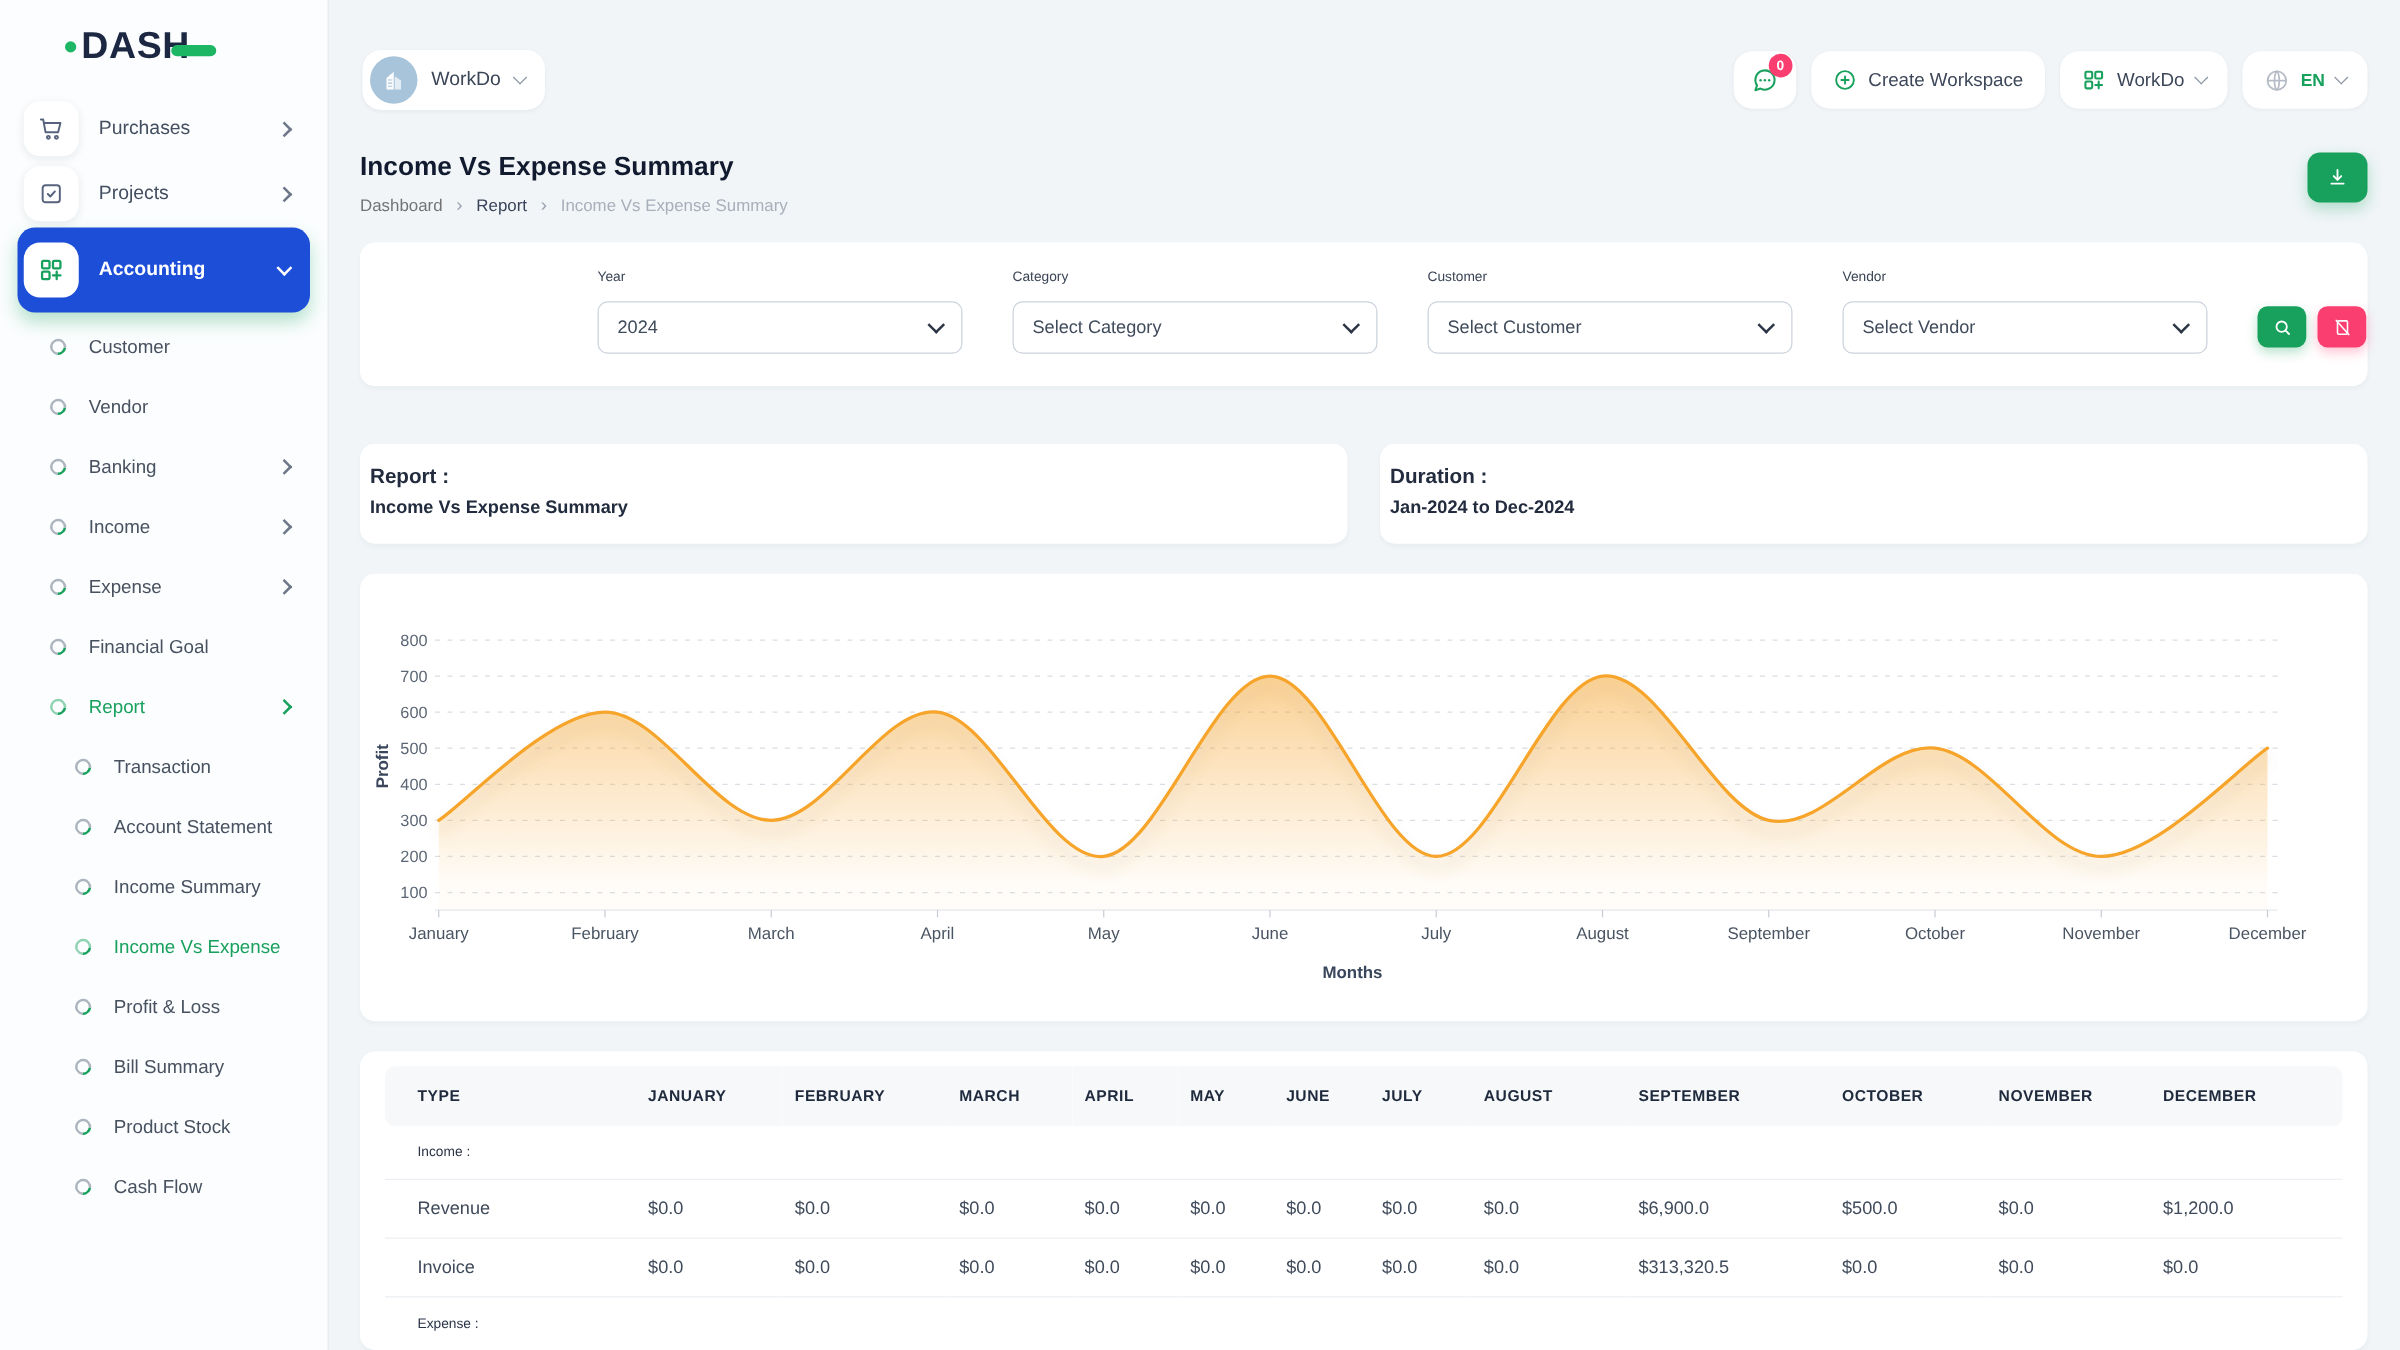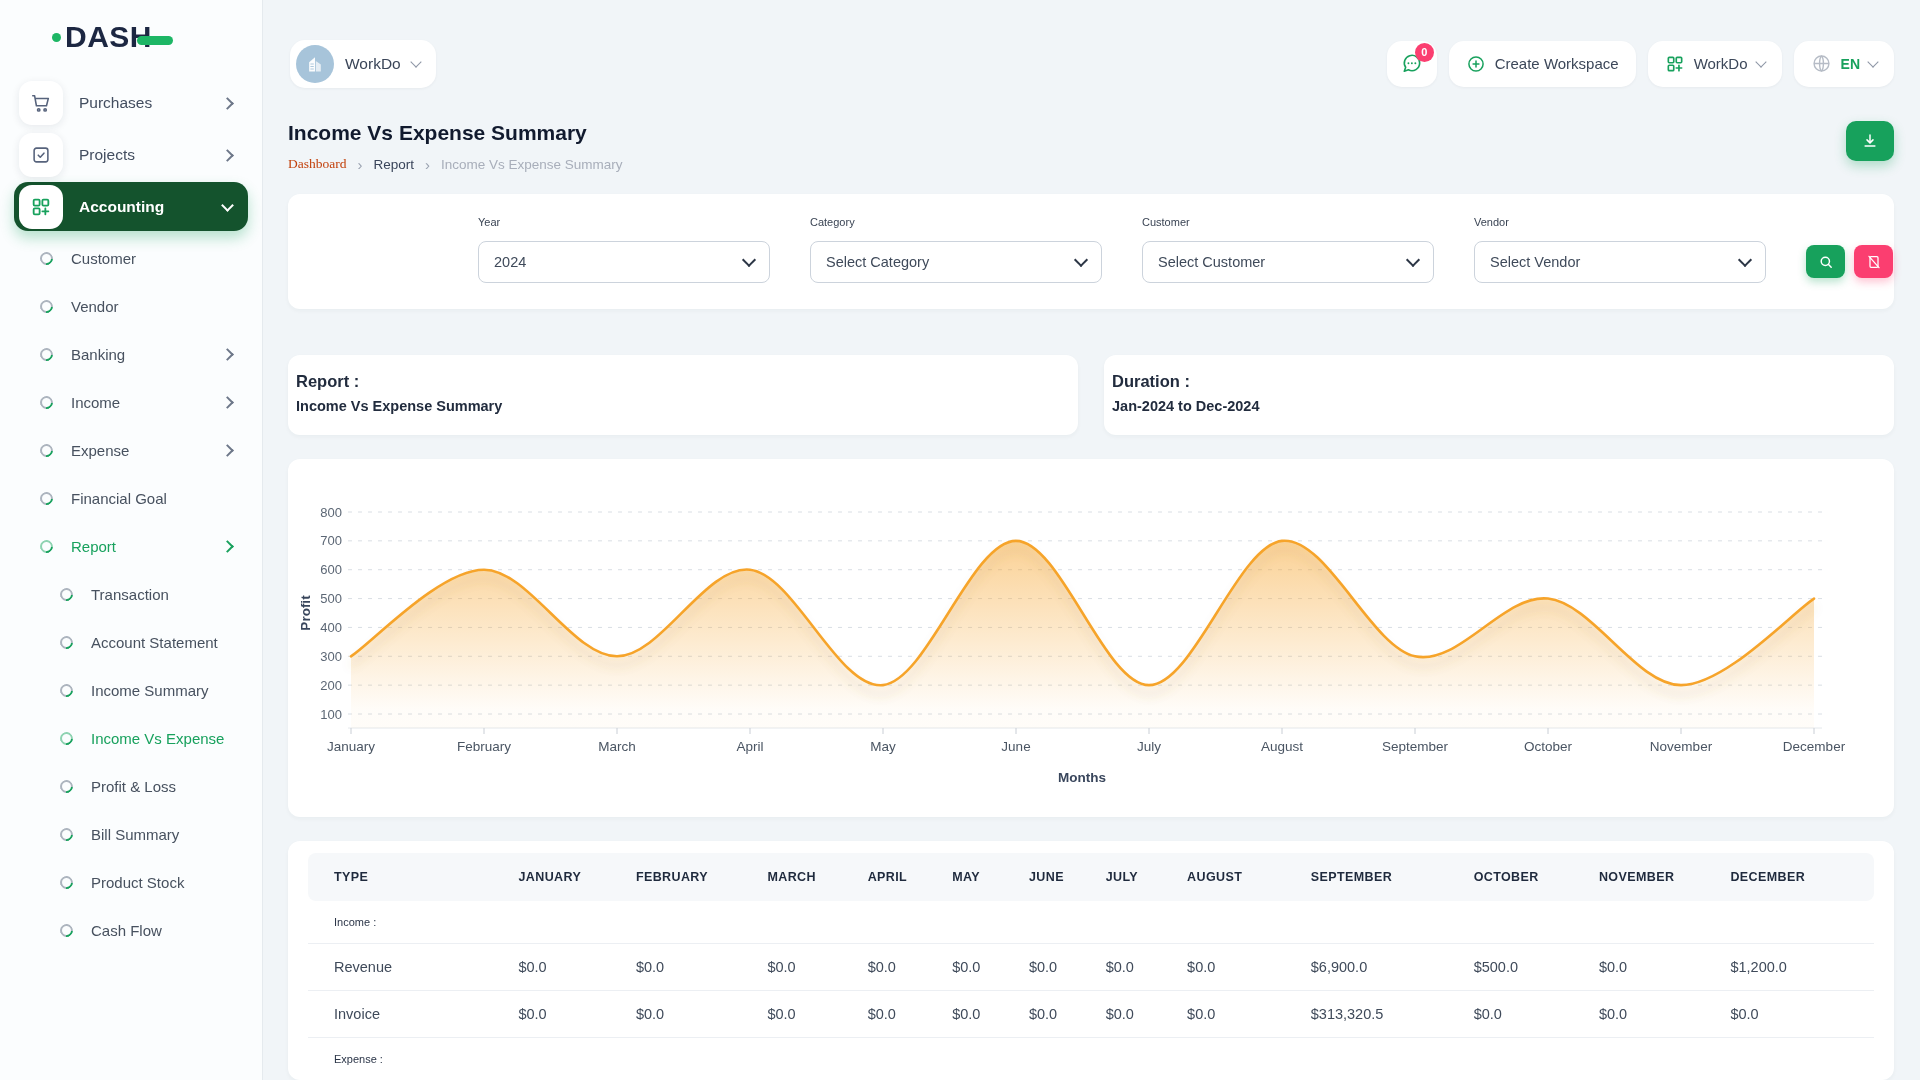--- a/index.html
+++ b/index.html
@@ -15,21 +15,21 @@
   .sidebar{flex:0 0 262px;width:262px;background:#fbfdfe;box-shadow:1px 0 0 rgba(20,30,50,.05);
     padding-top:18px;box-sizing:border-box;overflow:hidden;}
   .logo{display:flex;align-items:center;margin:2px 0 24px 52px;cursor:pointer;}
   .logo-dot{width:9px;height:9px;border-radius:50%;background:#1db665;margin-right:4px;}
   .logo-text{font-size:30px;font-weight:800;letter-spacing:.5px;color:#1c2742;}
   .logo-dash{width:36px;height:9px;border-radius:5px;background:#1db665;margin-left:-15px;margin-top:6px;}
   .nav{padding:0 12px;}
   .nav-item{display:flex;align-items:center;height:50px;margin:0 2px 2px;border-radius:14px;cursor:pointer;color:#434e60;font-size:15.5px;}
   .nav-item .icon-box{width:44px;height:44px;border-radius:13px;background:#fff;
     box-shadow:0 2px 8px rgba(25,35,60,.09);display:flex;align-items:center;justify-content:center;color:#57637c;margin:0 16px 0 5px;flex:none;}
-  .nav-item.active0{background:#14532d;color:#fff;height:49px;font-weight:700;
+  .nav-item.active0{background:#1d4ed8;color:#fff;height:68px;font-weight:700;
     box-shadow:0 7px 14px rgba(23,161,92,.30);margin-bottom:4px;}
   .nav-item.active0 .icon-box{color:#17a15c;box-shadow:none;}
   .chev{margin-left:auto;margin-right:16px;flex:none;}
   .chev-r{width:7px;height:7px;border-right:2px solid #6d7789;border-bottom:2px solid #6d7789;transform:rotate(-45deg);}
   .chev-d{width:7px;height:7px;border-right:2px solid #fff;border-bottom:2px solid #fff;transform:rotate(45deg);margin-top:-3px;}
   .nav-item.greenlink .chev-r{border-color:#18a15d;}
   .nav-item.lvl1,.nav-item.lvl2{height:46px;font-size:15px;color:#47515f;}
   .nav-item.lvl1{padding-left:26px;}
   .nav-item.lvl2{padding-left:46px;}
   .bullet{width:9px;height:9px;border-radius:50%;border:2.5px solid #adb5bf;border-bottom-color:#18a15d;
@@ -51,21 +51,21 @@
     color:#fff;font-size:11px;font-weight:700;display:flex;align-items:center;justify-content:center;}
   .text-pill{display:flex;align-items:center;gap:9px;height:46px;padding:0 17px;font-size:15px;color:#3c4759;cursor:pointer;}
   .lang-en{color:#18a15d;font-weight:700;font-size:14px;}
 
   
   .content{padding:0 26px;flex:1;box-sizing:border-box;}
   .page-head{display:flex;align-items:flex-start;margin-top:30px;}
   .ph-left{display:flex;flex-direction:column;}
   h1{margin:0;font-size:21px;font-weight:700;color:#111a2e;}
   .crumbs{margin-top:11px;font-size:13.5px;display:flex;gap:11px;align-items:center;}
-  .crumb-link{color:#c2410c;cursor:pointer;font-family:Liberation Serif, serif;}
+  .crumb-link{color:#737373;cursor:pointer;}
   .crumb-sep{color:#9aa2b0;font-size:15px;line-height:1;}
   .crumb-mid{color:#39445a;cursor:pointer;}
   .crumb-cur{color:#a8aeba;}
   .dl-btn{margin-left:auto;width:48px;height:40px;border-radius:10px;background:#17a15c;border:none;cursor:pointer;
     display:flex;align-items:center;justify-content:center;box-shadow:0 5px 12px rgba(23,161,92,.30);}
 
   .card{background:#fff;border-radius:12px;box-shadow:0 2px 4px rgba(28,39,60,.04);}
   .filter-card{margin-top:22px;padding:22px 26px 26px 190px;display:flex;gap:40px;align-items:flex-end;}
   .fgroup label{display:block;font-size:11px;color:#3a4454;margin-bottom:13px;}
   .select{width:292px;height:42px;box-sizing:border-box;border:1px solid #ccd3dc;border-radius:8px;background:#fff;

